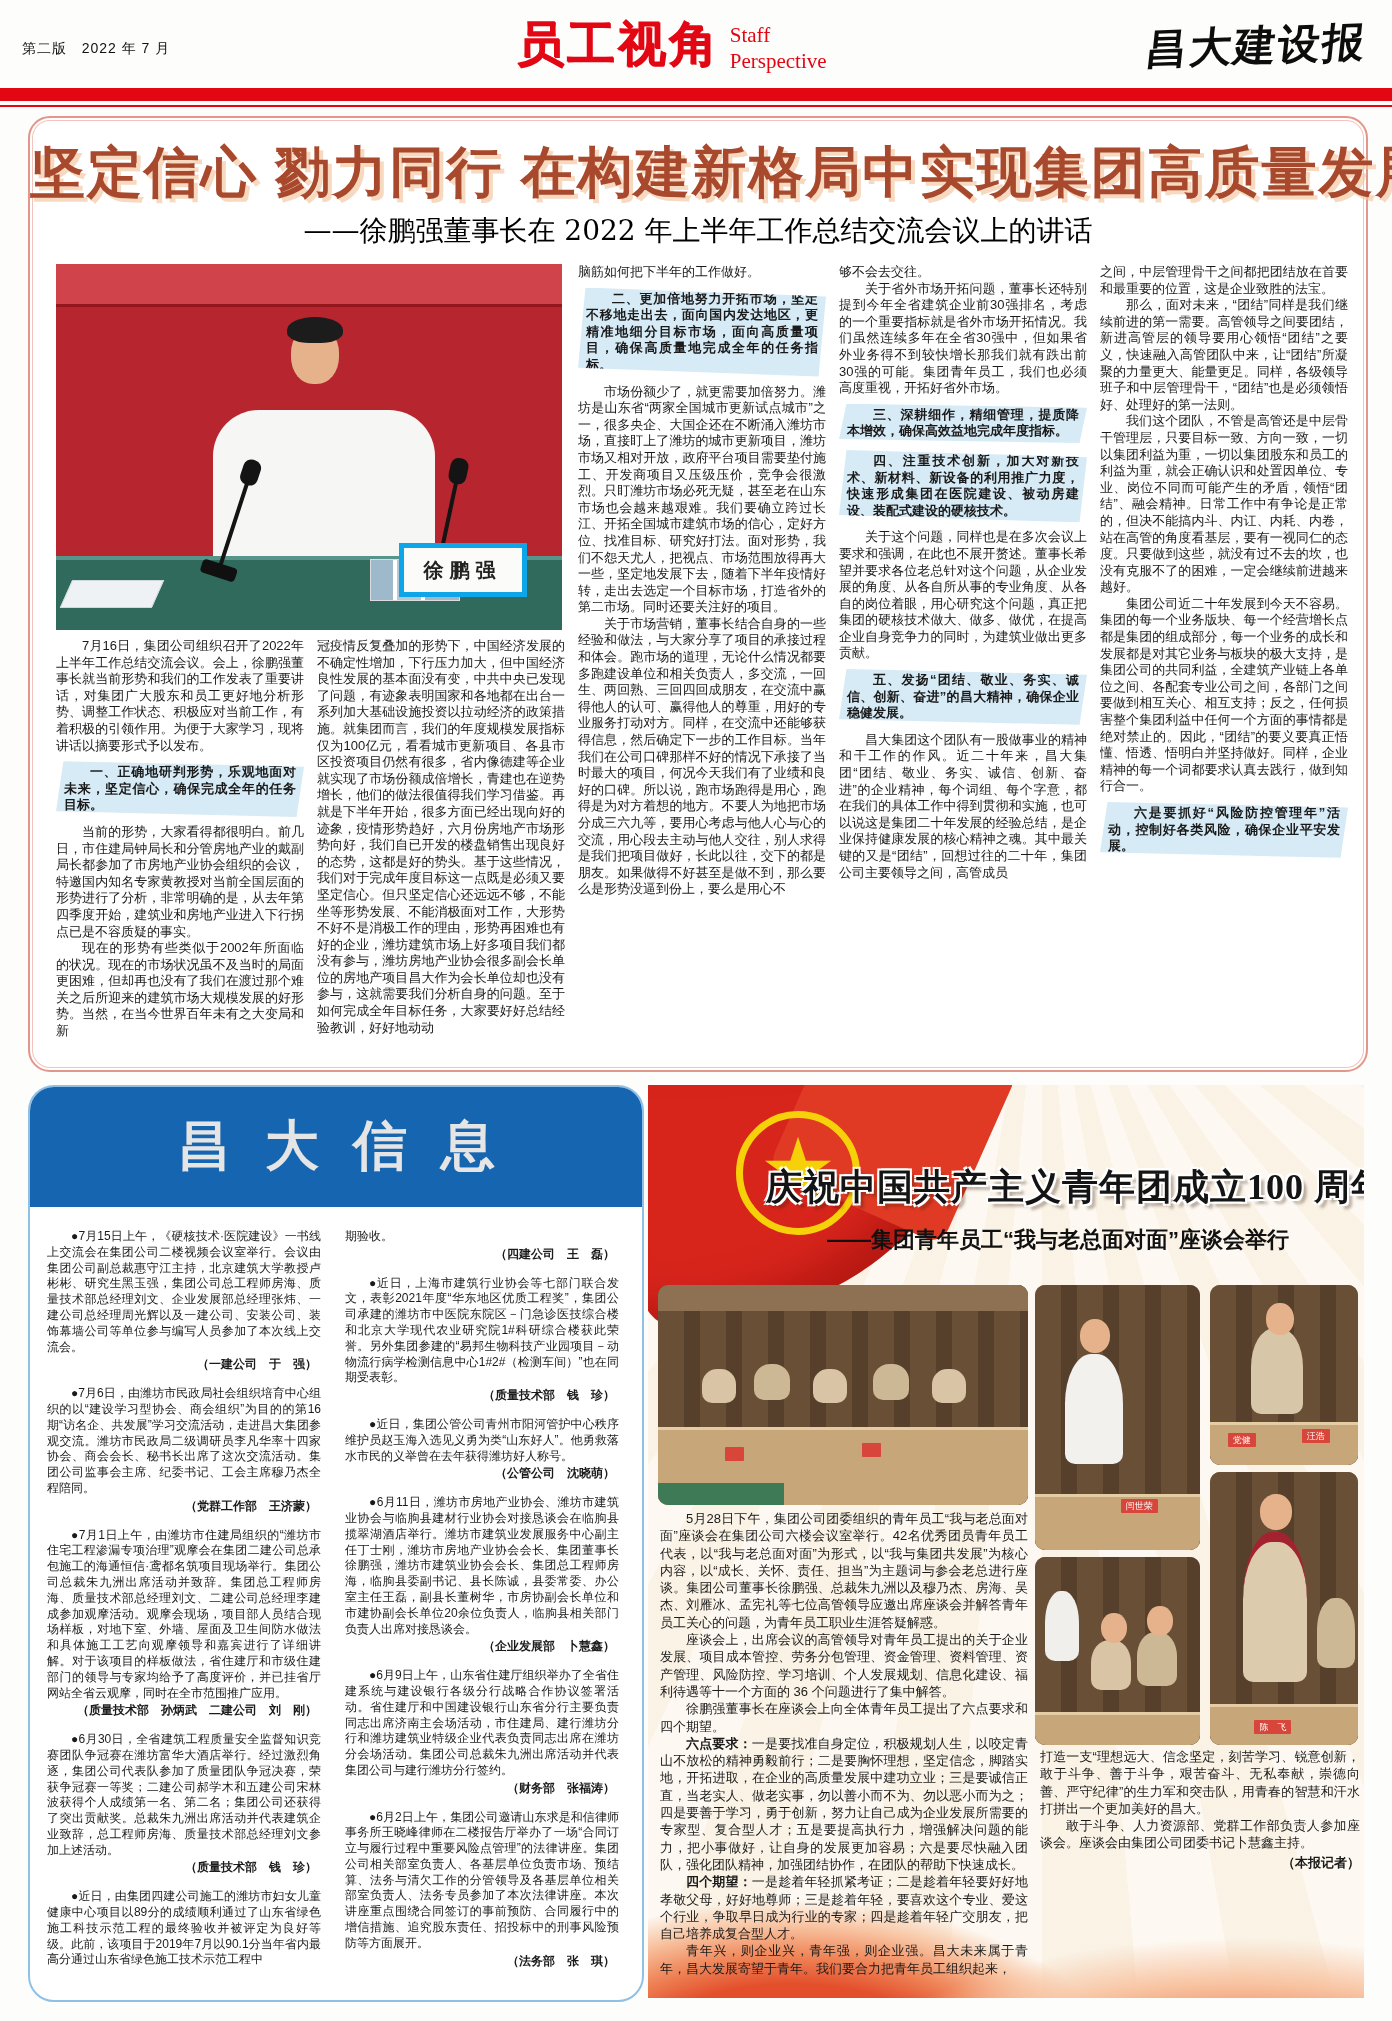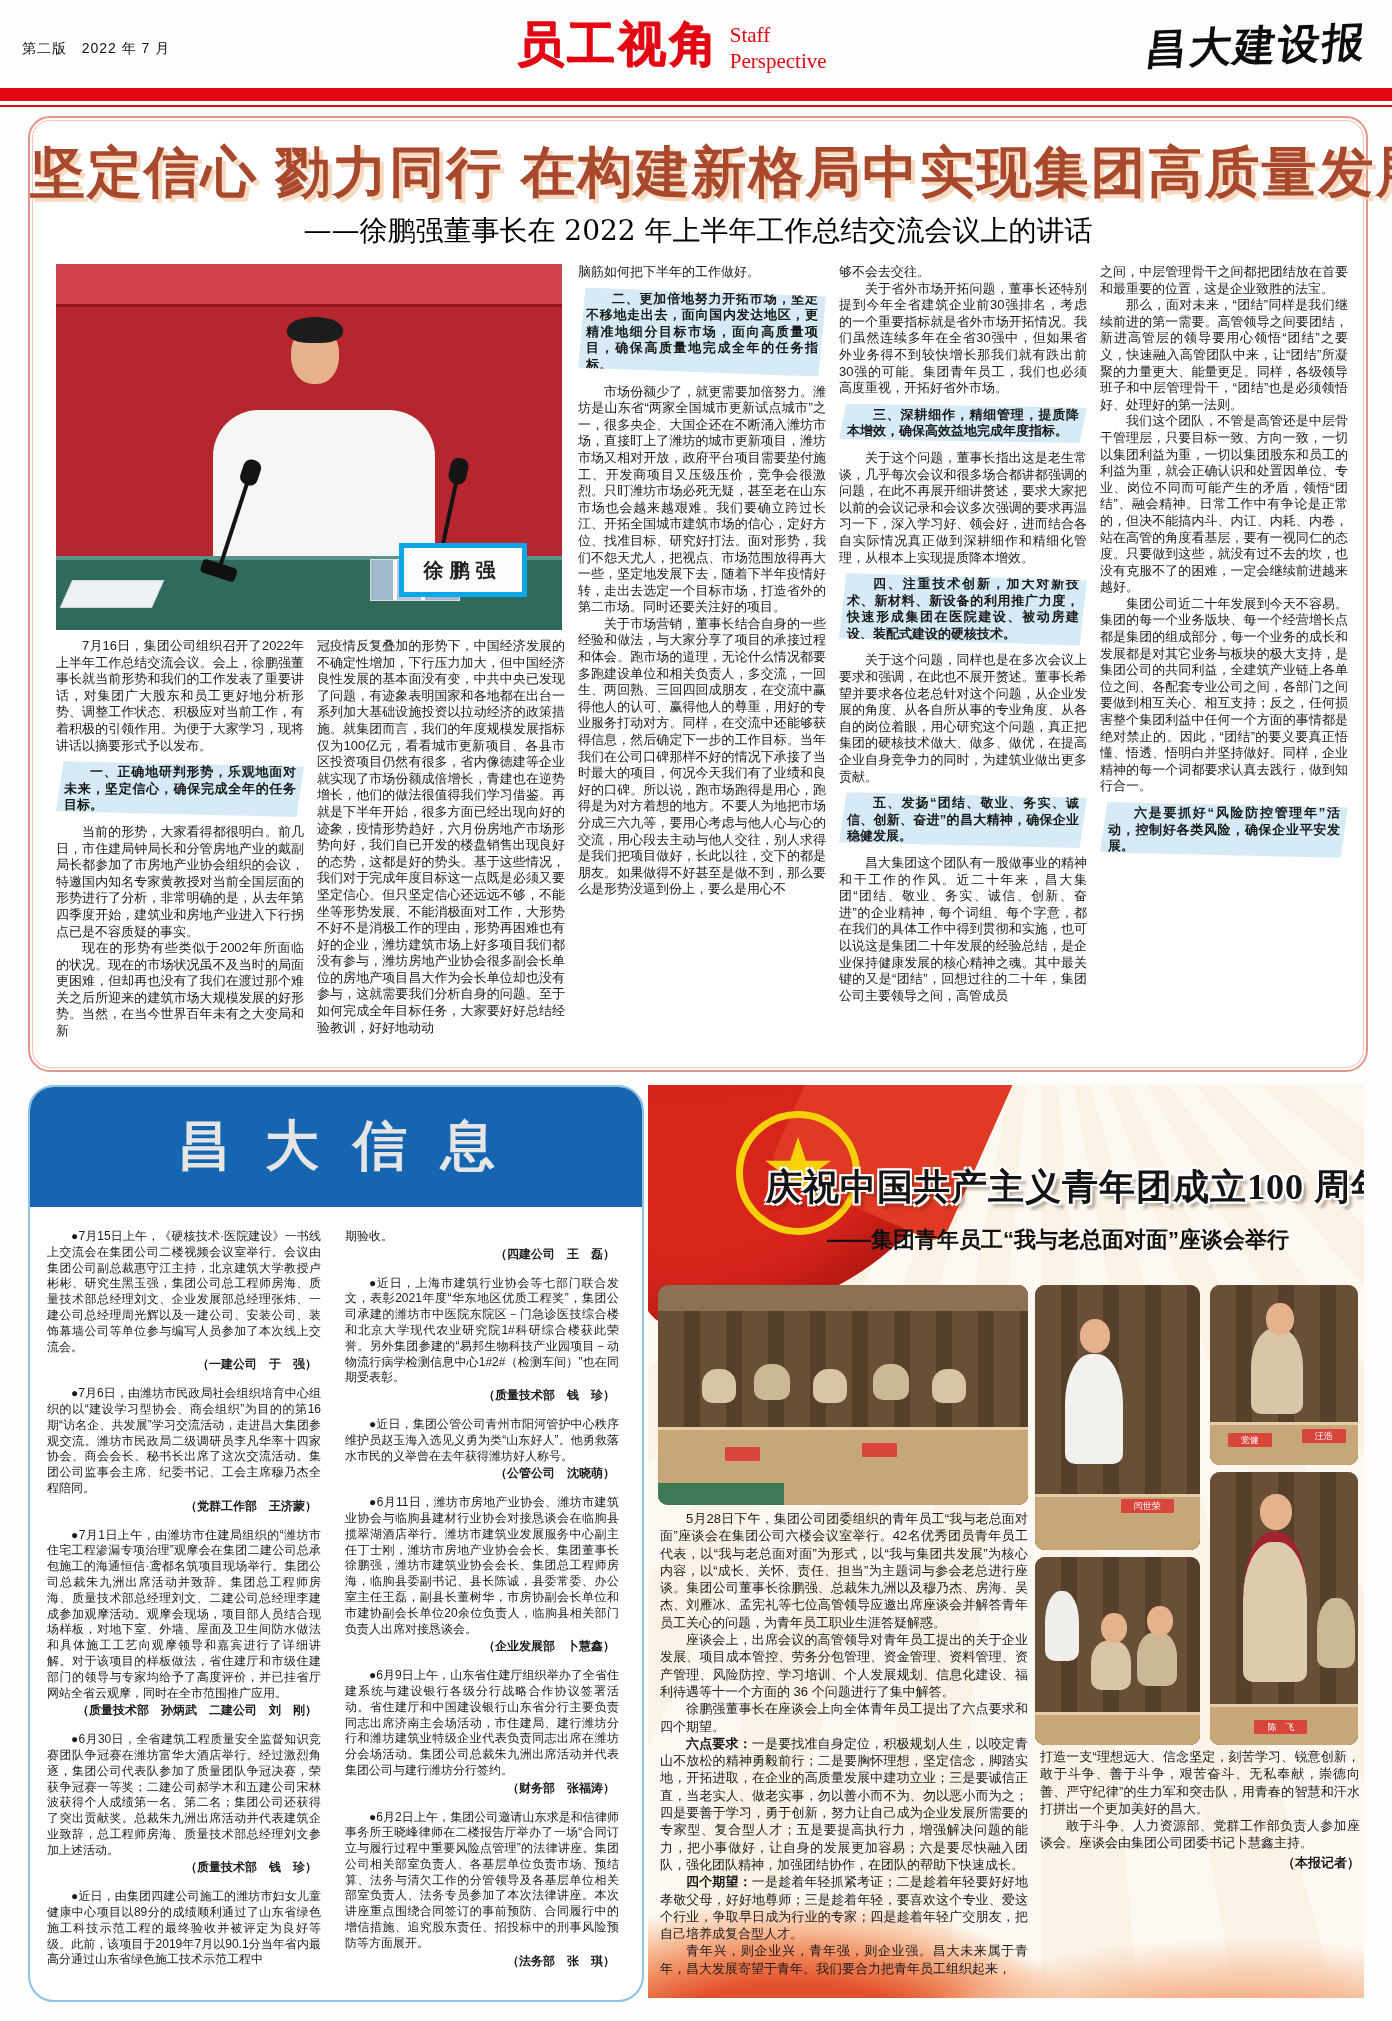--- a/index.html
+++ b/index.html
@@ -90,21 +90,21 @@
          radial-gradient(60% 90% at 50% 100%,#ef8558 0 50%,#f8c4a2 75%,rgba(248,196,162,0) 100%);
          border-radius:50% 50% 0 0;z-index:1;}
   
   .yphoto{position:absolute;overflow:hidden;border-radius:10px;z-index:2;background:#6a4f37;}
   .curt{position:absolute;inset:0;background:repeating-linear-gradient(90deg,#6a4f37 0 26px,#57402b 26px 42px);}
   .wallband{position:absolute;left:0;top:0;width:100%;height:12%;background:#8d7152;}
   .tables{position:absolute;left:0;bottom:0;width:100%;height:34%;background:#c7a67a;border-top:3px solid #e4cda5;}
   .greenc{position:absolute;left:0;bottom:0;width:34%;height:10%;background:#3e7a55;}
   .fig{position:absolute;border-radius:45% 45% 10px 10px;}
   .head{position:absolute;border-radius:48%;background:#e5b28c;}
-  .ncard{position:absolute;background:#d8453a;color:#fff;font-size:9px;line-height:12px;padding:1px 13px;
+  .ncard{position:absolute;background:#d8453a;color:#fff;font-size:9px;line-height:12px;padding:1px 5px;
          border-radius:1px;z-index:4;white-space:nowrap;}
   .ph-big{left:10px;top:200px;width:370px;height:220px;}
   .ph-m1{left:387px;top:200px;width:165px;height:265px;}
   .ph-m2{left:387px;top:472px;width:165px;height:188px;}
   .ph-r1{left:562px;top:200px;width:148px;height:180px;}
   .ph-r2{left:562px;top:387px;width:148px;height:273px;}
 </style>
 </head>
 <body>
 
@@ -154,21 +154,20 @@
     <div class="acol" id="ac2">
         <p class="noind">脑筋如何把下半年的工作做好。</p>
         <div class="bh">二、更加倍地努力开拓市场，坚定不移地走出去，面向国内发达地区，更精准地细分目标市场，面向高质量项目，确保高质量地完成全年的任务指标。</div>
         <p>市场份额少了，就更需要加倍努力。潍坊是山东省“两家全国城市更新试点城市”之一，很多央企、大国企还在不断涌入潍坊市场，直接盯上了潍坊的城市更新项目，潍坊市场又相对开放，政府平台项目需要垫付施工、开发商项目又压级压价，竞争会很激烈。只盯潍坊市场必死无疑，甚至老在山东市场也会越来越艰难。我们要确立跨过长江、开拓全国城市建筑市场的信心，定好方位、找准目标、研究好打法。面对形势，我们不怨天尤人，把视点、市场范围放得再大一些，坚定地发展下去，随着下半年疫情好转，走出去选定一个目标市场，打造省外的第二市场。同时还要关注好的项目。</p>
         <p>关于市场营销，董事长结合自身的一些经验和做法，与大家分享了项目的承接过程和体会。跑市场的道理，无论什么情况都要多跑建设单位和相关负责人，多交流，一回生、两回熟、三回四回成朋友，在交流中赢得他人的认可、赢得他人的尊重，用好的专业服务打动对方。同样，在交流中还能够获得信息，然后确定下一步的工作目标。当年我们在公司口碑那样不好的情况下承接了当时最大的项目，何况今天我们有了业绩和良好的口碑。所以说，跑市场跑得是用心，跑得是为对方着想的地方。不要人为地把市场分成三六九等，要用心考虑与他人心与心的交流，用心段去主动与他人交往，别人求得是我们把项目做好，长此以往，交下的都是朋友。如果做得不好甚至是做不到，那么要么是形势没逼到份上，要么是用心不</p>
       </div>
     <div class="acol" id="ac3">
         <p class="noind">够不会去交往。</p>
         <p>关于省外市场开拓问题，董事长还特别提到今年全省建筑企业前30强排名，考虑的一个重要指标就是省外市场开拓情况。我们虽然连续多年在全省30强中，但如果省外业务得不到较快增长那我们就有跌出前30强的可能。集团青年员工，我们也必须高度重视，开拓好省外市场。</p>
         <div class="bh">三、深耕细作，精细管理，提质降本增效，确保高效益地完成年度指标。</div>
-        <p>关于这个问题，董事长指出这是老生常谈，几乎每次会议和很多场合都讲都强调的问题，在此不再展开细讲赘述，要求大家把以前的会议记录和会议多次强调的要求再温习一下，深入学习好、领会好，进而结合各自实际情况真正做到深耕细作和精细化管理，从根本上实现提质降本增效。</p>
         <div class="bh">四、注重技术创新，加大对新技术、新材料、新设备的利用推广力度，快速形成集团在医院建设、被动房建设、装配式建设的硬核技术。</div>
         <p>关于这个问题，同样也是在多次会议上要求和强调，在此也不展开赘述。董事长希望并要求各位老总针对这个问题，从企业发展的角度、从各自所从事的专业角度、从各自的岗位着眼，用心研究这个问题，真正把集团的硬核技术做大、做多、做优，在提高企业自身竞争力的同时，为建筑业做出更多贡献。</p>
         <div class="bh">五、发扬“团结、敬业、务实、诚信、创新、奋进”的昌大精神，确保企业稳健发展。</div>
         <p>昌大集团这个团队有一股做事业的精神和干工作的作风。近二十年来，昌大集团“团结、敬业、务实、诚信、创新、奋进”的企业精神，每个词组、每个字意，都在我们的具体工作中得到贯彻和实施，也可以说这是集团二十年发展的经验总结，是企业保持健康发展的核心精神之魂。其中最关键的又是“团结”，回想过往的二十年，集团公司主要领导之间，高管成员</p>
       </div>
     <div class="acol" id="ac4">
         <p class="noind">之间，中层管理骨干之间都把团结放在首要和最重要的位置，这是企业致胜的法宝。</p>
         <p>那么，面对未来，“团结”同样是我们继续前进的第一需要。高管领导之间要团结，新进高管层的领导要用心领悟“团结”之要义，快速融入高管团队中来，让“团结”所凝聚的力量更大、能量更足。同样，各级领导班子和中层管理骨干，“团结”也是必须领悟好、处理好的第一法则。</p>
         <p>我们这个团队，不管是高管还是中层骨干管理层，只要目标一致、方向一致，一切以集团利益为重，一切以集团股东和员工的利益为重，就会正确认识和处置因单位、专业、岗位不同而可能产生的矛盾，领悟“团结”、融会精神。日常工作中有争论是正常的，但决不能搞内斗、内讧、内耗、内卷，站在高管的角度看基层，要有一视同仁的态度。只要做到这些，就没有过不去的坎，也没有克服不了的困难，一定会继续前进越来越好。</p>
         <p>集团公司近二十年发展到今天不容易。集团的每一个业务版块、每一个经营增长点都是集团的组成部分，每一个业务的成长和发展都是对其它业务与板块的极大支持，是集团公司的共同利益，全建筑产业链上各单位之间、各配套专业公司之间，各部门之间要做到相互关心、相互支持；反之，任何损害整个集团利益中任何一个方面的事情都是绝对禁止的。因此，“团结”的要义要真正悟懂、悟透、悟明白并坚持做好。同样，企业精神的每一个词都要求认真去践行，做到知行合一。</p>

